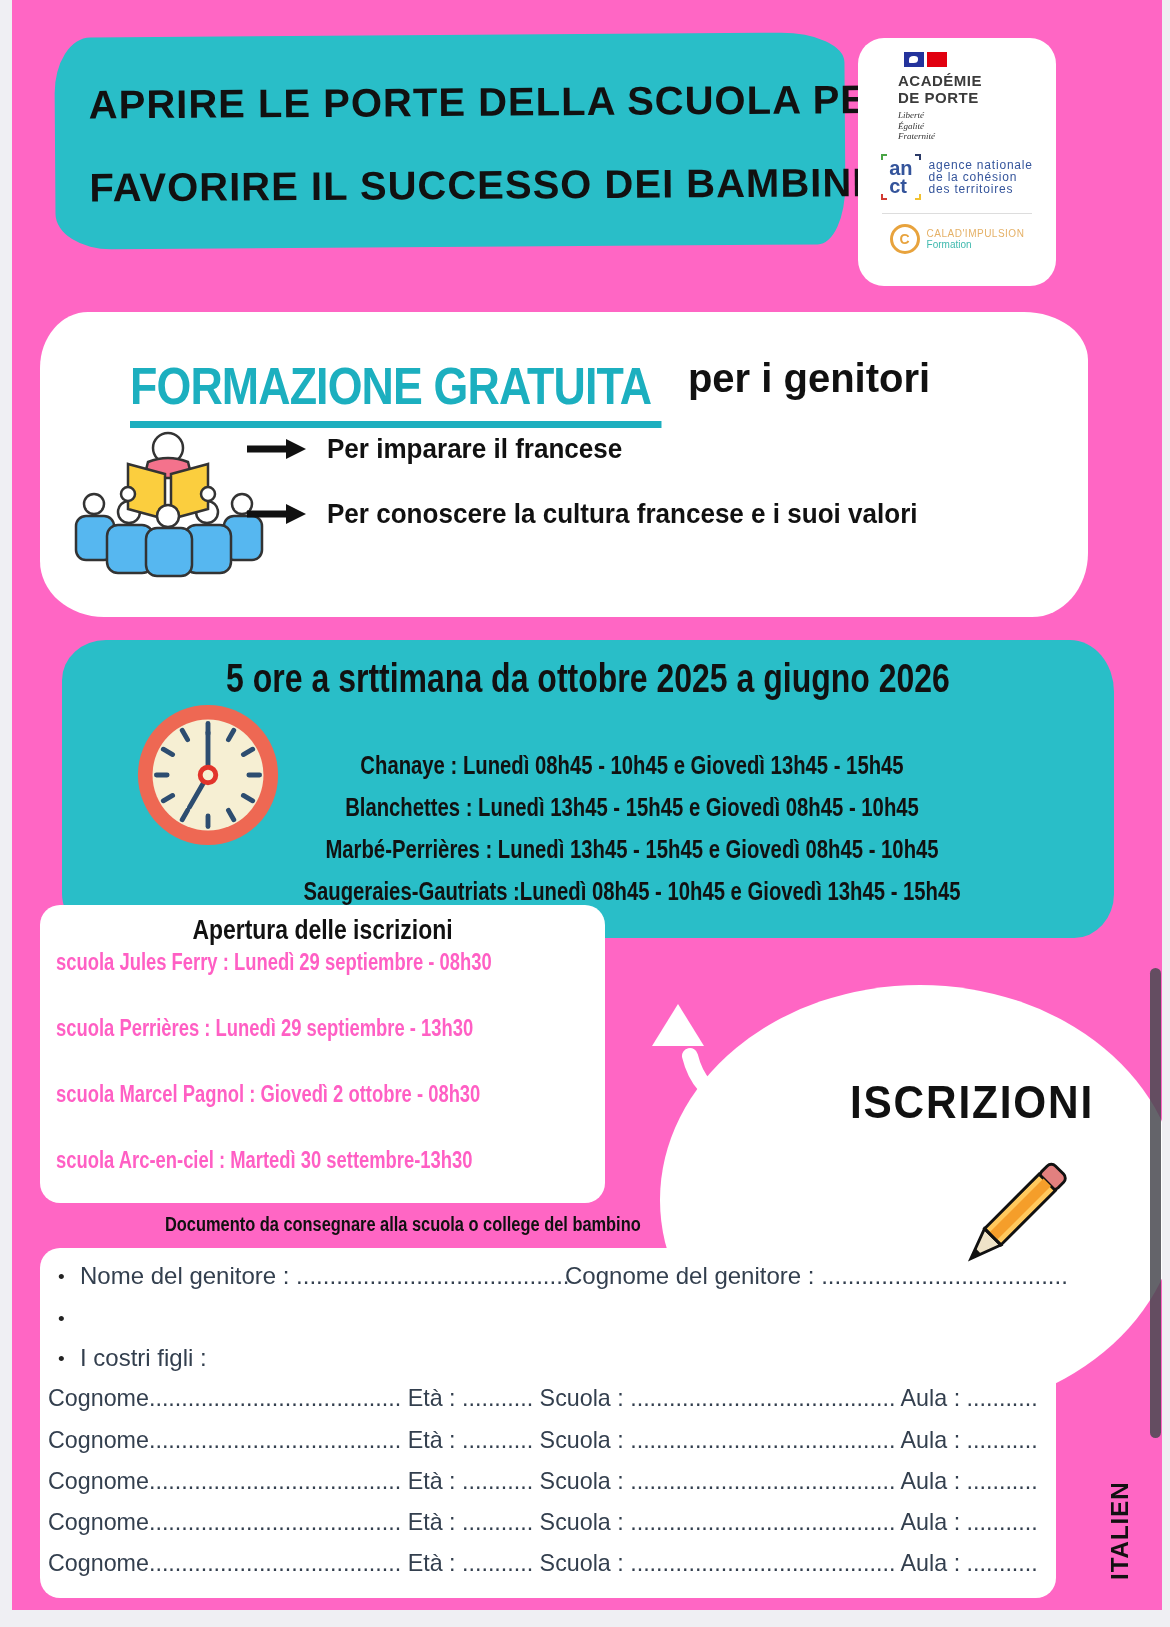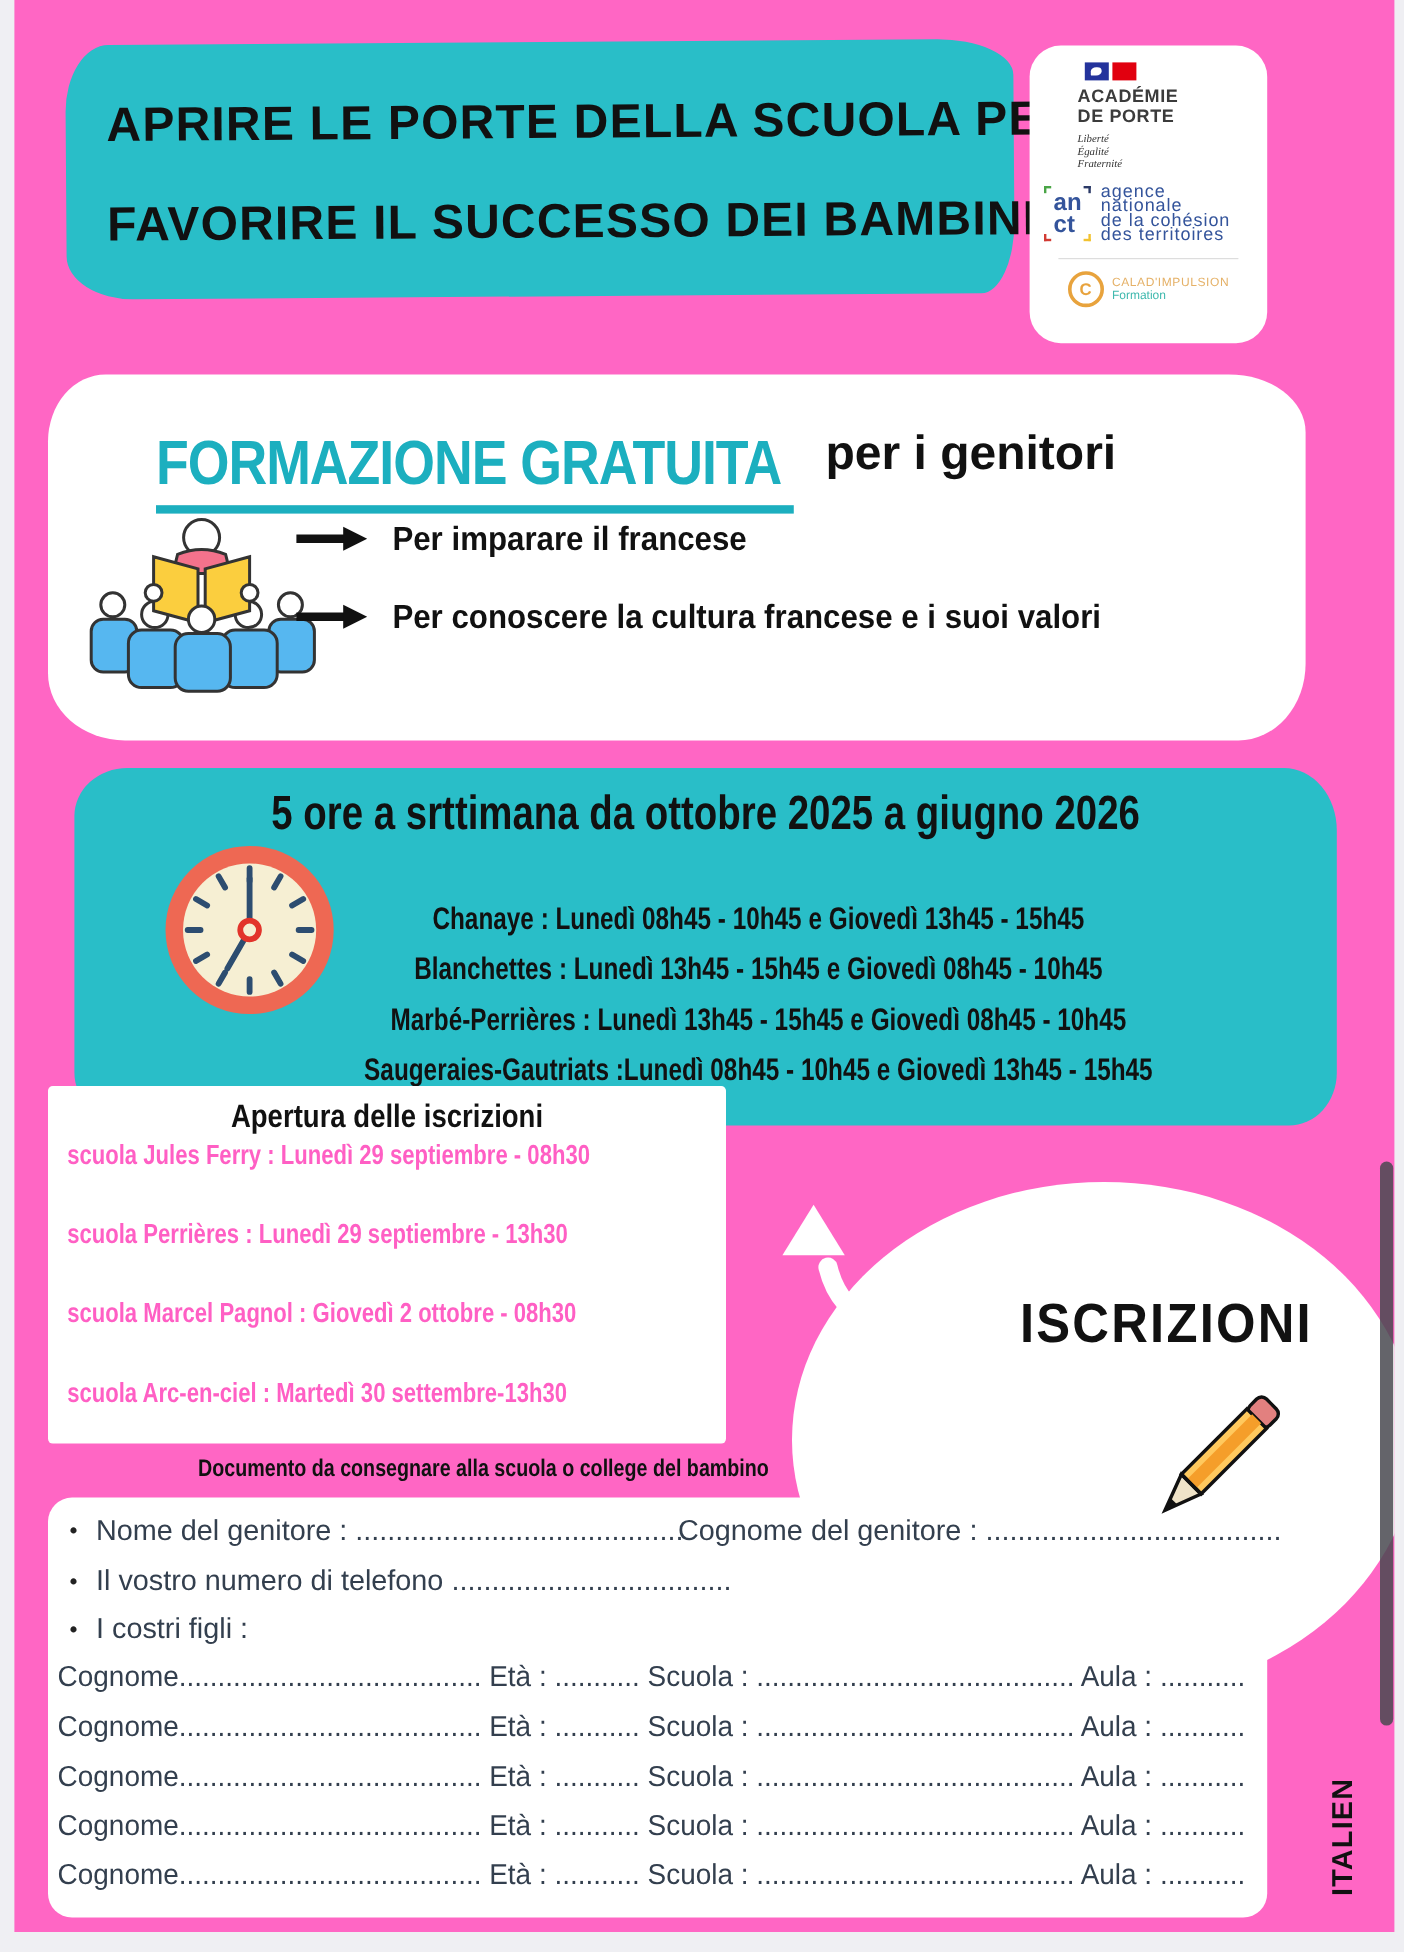--- a/index.html
+++ b/index.html
@@ -36,21 +36,21 @@
   .motto { align-self:flex-start; margin-left:28px; margin-top:4px; }
   .motto div { font-family:"Liberation Serif", serif; font-style:italic; font-size:9px; color:#333; line-height:10.5px; }
   .anct { display:flex; align-items:center; gap:8px; margin-top:12px; }
   .anct-abbr { position:relative; padding:5px 8px; }
   .anct-abbr div { font-size:20px; font-weight:800; color:#34549B; line-height:18px; }
   .mk { position:absolute; width:6px; height:6px; }
   .mk.tl { left:0; top:0; border-left:2.5px solid #4AA546; border-top:2.5px solid #4AA546; }
   .mk.tr { right:0; top:0; border-right:2.5px solid #2B3A67; border-top:2.5px solid #2B3A67; }
   .mk.bl { left:0; bottom:0; border-left:2.5px solid #D23B33; border-bottom:2.5px solid #D23B33; }
   .mk.br { right:0; bottom:0; border-right:2.5px solid #F2C230; border-bottom:2.5px solid #F2C230; }
-  .anct-tag div { font-size:15px; color:#34549B; letter-spacing:0.8px; line-height:12px; }
+  .anct-tag div { font-size:12px; color:#34549B; letter-spacing:0.8px; line-height:12px; }
   .logo-divider { width:150px; height:1px; background:#DDD; margin-top:13px; }
   .calad { display:flex; align-items:center; gap:7px; margin-top:10px; }
   .calad-icon { width:30px; height:30px; border:3px solid #E8A33D; border-radius:50%;
     display:flex; align-items:center; justify-content:center; font-size:14px; font-weight:700; color:#E8A33D; }
   .calad-n { font-size:10px; color:#E5B167; letter-spacing:0.5px; }
   .calad-s { font-size:10px; color:#3FB9AE; }
   
   .blob-formazione {
     position:absolute; left:28px; top:312px; width:1048px; height:305px;
     background:#fff; border-radius:48px 64px 56px 64px / 56px 48px 64px 56px;
@@ -74,21 +74,21 @@
   .sched-title {
     position:absolute; left:0; top:16px; width:100%; text-align:center;
     font-size:40px; font-weight:800; color:#111; transform:scaleX(0.8); white-space:nowrap;
   }
   .clock-wrap { position:absolute; left:73px; top:62px; }
   .sched-rows { position:absolute; left:130px; top:104px; width:880px; text-align:center; }
   .sched-row { font-size:26px; font-weight:800; color:#111; line-height:42px; transform:scaleX(0.78); transform-origin:50% 50%; white-space:nowrap; }
   
   .apertura {
     position:absolute; left:28px; top:905px; width:565px; height:298px;
-    background:#fff; border-radius:4px;
+    background:#fff; border-radius:20px;
   }
   .apertura-title { position:absolute; left:0; top:10px; width:100%; text-align:center;
     font-size:27px; font-weight:800; color:#111; transform:scaleX(0.85); }
   .apertura-row { position:absolute; left:16px; font-size:23px; font-weight:700; color:#FF5FC4;
     transform:scaleX(0.8); transform-origin:0 50%; white-space:nowrap; }
   
   .iscrizioni-blob { position:absolute; left:648px; top:985px; width:520px; height:430px;
     background:#fff; border-radius:50%; }
   .iscrizioni-label { position:absolute; left:760px; top:1075px; width:400px; text-align:center;
     font-size:46px; font-weight:800; color:#111; letter-spacing:2px; transform:scaleX(0.92); }
@@ -268,21 +268,20 @@
     </div>
     <div class="iscrizioni-label">ISCRIZIONI</div>
 
     <div class="documento">Documento da consegnare alla scuola o college del bambino</div>
 
     <div class="form-box">
       <span class="fbullet" style="left:18px; top:18px">•</span>
       <span class="fline" style="left:40px; top:14px">Nome del genitore : .........................................</span>
       <span class="fline" style="left:525px; top:14px">Cognome del genitore : .....................................</span>
       <span class="fbullet" style="left:18px; top:60px">•</span>
-      <span class="fline" style="left:40px; top:56px">Il vostro numero di telefono ...................................</span>
       <span class="fbullet" style="left:18px; top:100px">•</span>
       <span class="fline" style="left:40px; top:96px">I costri figli :</span>
       <div class="child-row" style="top:136px">Cognome....................................... Età : ........... Scuola : ......................................... Aula : ...........</div>
       <div class="child-row" style="top:178px">Cognome....................................... Età : ........... Scuola : ......................................... Aula : ...........</div>
       <div class="child-row" style="top:219px">Cognome....................................... Età : ........... Scuola : ......................................... Aula : ...........</div>
       <div class="child-row" style="top:260px">Cognome....................................... Età : ........... Scuola : ......................................... Aula : ...........</div>
       <div class="child-row" style="top:301px">Cognome....................................... Età : ........... Scuola : ......................................... Aula : ...........</div>
     </div>
 
     <div class="pencil-wrap">

